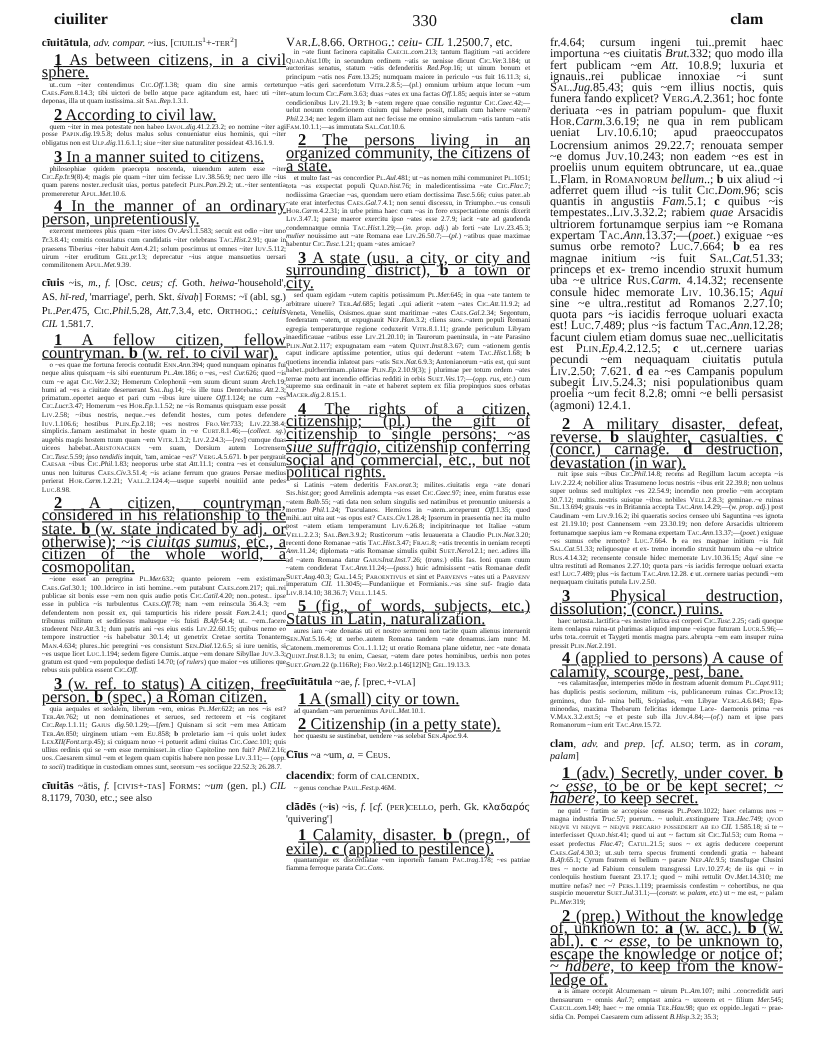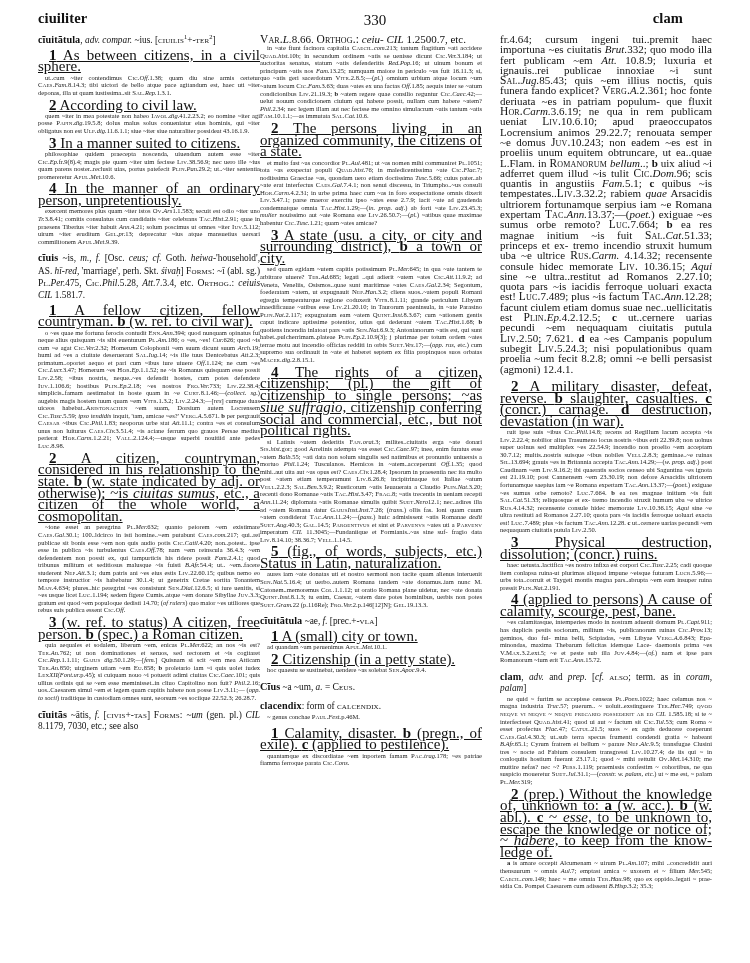--- a/index.html
+++ b/index.html
@@ -5,21 +5,21 @@
   html,body{margin:0;padding:0;background:#ffffff;}
   body{
     width:750px;height:963px;
     font-family:"Liberation Serif","DejaVu Serif",serif;
     color:#111;
     -webkit-font-smoothing:antialiased;
   }
   .page{position:relative;width:750px;height:963px;overflow:hidden;background:#fff;}
 
   
-  .runhead{position:absolute;left:0;top:0;width:721px;height:30px;}
+  .runhead{position:absolute;left:11px;top:0;width:721px;height:30px;}
   .rh-left{position:absolute;left:38px;top:10px;font-weight:bold;font-size:14.5px;letter-spacing:.1px;}
   .rh-page{position:absolute;left:0;top:12px;width:750px;text-align:center;font-size:15px;}
   .rh-right{position:absolute;right:38px;top:10px;font-weight:bold;font-size:14.5px;letter-spacing:.1px;}
 
   
   .cols{position:absolute;left:0;top:34px;width:750px;height:925px;}
   .col{position:absolute;top:0;width:222px;height:925px;overflow:hidden;}
   .c1{left:38px;}
   .c2{left:260px;}
   .c3{left:500px;width:212px;}
@@ -102,38 +102,40 @@
           <div class="cites">hoc quaestu se sustinebat, uendere ~as solebat <span class="sc">Sen.</span><i>Apoc.</i>9.4.</div>
         </div>
         <div class="entry">
           <div class="hw big"><span class="headword">Cīus</span> ~a ~um, <i>a.</i> = <span class="sc">Ceus</span>.</div>
         </div>
         <div class="entry">
           <div class="hw big"><span class="headword">clacendix</span>: form of <span class="sc">calcendix</span>.</div>
           <div class="cites">~ genus conchae <span class="sc">Paul.</span><i>Fest.</i>p.46M.</div>
         </div>
         <div class="entry">
+          <div class="hw big"><span class="headword">clādēs</span> (~<b>is</b>) ~is, <i>f.</i> [<i>cf.</i> (<span class="sc">per</span>)<span class="sc">cello</span>, perh. Gk. <span class="gk">κλαδαρός</span> 'quivering']</div>
           <div class="sense"><span class="num">1</span> Calamity, disaster. <b>b</b> (pregn., of exile). <b>c</b> (applied to pestilence).</div>
           <div class="cites">quantamque ex discordiatae ~em inportem famam <span class="sc">Pac.</span><i>trag.</i>178; ~es patriae fiamma ferroque parata <span class="sc">Cic.</span><i>Cons.</i></div>
         </div>
       </div>
     <div class="col c3" id="col-3">
         <div class="entry first">
           <div class="hw">fr.4.64; cursum ingeni tui..premit haec importuna ~es ciuitatis <i>Brut.</i>332; quo modo illa fert publicam ~em <i>Att.</i> 10.8.9; luxuria et ignauis..rei publicae innoxiae ~i sunt <span class="sc">Sal.</span><i>Jug.</i>85.43; quis ~em illius noctis, quis funera fando explicet? <span class="sc">Verg.</span><i>A.</i>2.361; hoc fonte deriuata ~es in patriam populum- que fluxit <span class="sc">Hor.</span><i>Carm.</i>3.6.19; ne qua in rem publicam ueniat <span class="sc">Liv.</span>10.6.10; apud praeoccupatos Locrensium animos 29.22.7; renouata semper ~e domus <span class="sc">Juv.</span>10.243; non eadem ~es est in proeliis unum equitem obtruncare, ut ea..quae L.Flam. in <span class="sc">Romanorum</span> <i>bellum</i>..; <b>b</b> uix aliud ~i adferret quem illud ~is tulit <span class="sc">Cic.</span><i>Dom.</i>96; scis quantis in angustiis <i>Fam.</i>5.1; <b>c</b> quibus ~is tempestates..<span class="sc">Liv.</span>3.32.2; rabiem <i>quae</i> Arsacidis ultriorem fortunamque serpius iam ~e Romana expertam <span class="sc">Tac.</span><i>Ann.</i>13.37;—(<i>poet.</i>) exiguae ~es sumus orbe remoto? <span class="sc">Luc.</span>7.664; <b>b</b> ea res magnae initium ~is fuit <span class="sc">Sal.</span><i>Cat.</i>51.33; princeps et ex- tremo incendio struxit humum uba ~e ultrice <span class="sc">Rus.</span><i>Carm.</i> 4.14.32; recensente consule hidec memorate <span class="sc">Liv.</span> 10.36.15; <i>Aqui</i> sine ~e ultra..restitut ad Romanos 2.27.10; quota pars ~is iacidis ferroque uoluari exacta est! <span class="sc">Luc.</span>7.489; plus ~is factum <span class="sc">Tac.</span><i>Ann.</i>12.28; facunt ciulem etiam domus suae nec..uellicitatis est <span class="sc">Plin.</span><i>Ep.</i>4.2.12.5; <b>c</b> ut..cernere uarias pecundi ~em nequaquam ciuitatis putula <span class="sc">Liv.</span>2.50; 7.621. <b>d</b> ea ~es Campanis populum subegit <span class="sc">Liv.</span>5.24.3; nisi populationibus quam proelia ~um fecit 8.2.8; omni ~e belli persasist (agmoni) 12.4.1.</div>
         </div>
         <div class="entry">
           <div class="sense"><span class="num">2</span> A military disaster, defeat, reverse. <b>b</b> slaughter, casualties. <b>c</b> (concr.) carnage. <b>d</b> destruction, devastation (in war).</div>
           <div class="cites">ruit ipse suis ~ibus <span class="sc">Cic.</span><i>Phil.</i>14.8; recens ad Regillum lacum accepta ~is <span class="sc">Liv.</span>2.22.4; nobilior alius Trasumeno locus nostris ~ibus erit 22.39.8; non uolnus super uolnus sed multiplex ~es 22.54.9; incendio non proelio ~em acceptam 30.7.12; multis..nostris suisque ~ibus nobiles <span class="sc">Vell.</span>2.8.3; geminae..~e ruinas <span class="sc">Sil.</span>13.694; grauis ~es in Britannia accepta <span class="sc">Tac.</span><i>Ann.</i>14.29;—(<i>w. prop. adj.</i>) post Caudinam ~em <span class="sc">Liv.</span>9.16.2; ibi quaeratis socios censeo ubi Saguntina ~es ignota est 21.19.10; post Cannensem ~em 23.30.19; non defore Arsacidis ultriorem fortunamque saepius iam ~e Romana expertam <span class="sc">Tac.</span><i>Ann.</i>13.37;—(<i>poet.</i>) exiguae ~es sumus orbe remoto? <span class="sc">Luc.</span>7.664. <b>b</b> ea res magnae initium ~is fuit <span class="sc">Sal.</span><i>Cat.</i>51.33; reliquosque et ex- tremo incendio struxit humum uba ~e ultrice <span class="sc">Rus.</span>4.14.32; recensente consule hidec memorate <span class="sc">Liv.</span>10.36.15; <i>Aqui</i> sine ~e ultra restituti ad Romanos 2.27.10; quota pars ~is iacidis ferroque uoluari exacta est! <span class="sc">Luc.</span>7.489; plus ~is factum <span class="sc">Tac.</span><i>Ann.</i>12.28. <b>c</b> ut..cernere uarias pecundi ~em nequaquam ciuitatis putula <span class="sc">Liv.</span>2.50.</div>
           <div class="sense"><span class="num">3</span> Physical destruction, dissolution; (concr.) ruins.</div>
           <div class="cites">haec uetusta..lactifica ~es nostro infixa est corpori <span class="sc">Cic.</span><i>Tusc.</i>2.25; cadi quoque item conlapsa ruina-ut plurimas aliquod impune ~eisque futuram <span class="sc">Lucr.</span>5.96;—urbs tota..corruit et Taygeti montis magna pars..abrupta ~em eam insuper ruina pressit <span class="sc">Plin.</span><i>Nat.</i>2.191.</div>
           <div class="sense"><span class="num">4</span> (applied to persons) A cause of calamity, scourge, pest, bane.</div>
           <div class="cites">~es calamitasque, intemperies modo in nostram aduenit domum <span class="sc">Pl.</span><i>Capt.</i>911; has duplicis pestis sociorum, militum ~is, publicanorum ruinas <span class="sc">Cic.</span><i>Prov.</i>13; geminos, duo ful- mina belli, Scipiadas, ~em Libyae <span class="sc">Verg.</span><i>A.</i>6.843; Epa- minondas, maxima Thebarum felicitas idemque Lace- daemonis prima ~es <span class="sc">V.Max.</span>3.2.ext.5; ~e et peste sub illa <span class="sc">Juv.</span>4.84;—(<i>of.</i>) nam et ipse pars Romanorum ~ium erit <span class="sc">Tac.</span><i>Ann.</i>15.72.</div>
         </div>
         <div class="entry">
           <div class="hw big"><span class="headword">clam</span>, <i>adv.</i> and <i>prep.</i> [<i>cf.</i> <span class="sc">also</span>; term. as in <i>coram, palam</i>]</div>
+          <div class="sense"><span class="num">1</span> (adv.) Secretly, under cover. <b>b</b> ~ <i>esse,</i> to be or be kept secret; ~ <i>habere,</i> to keep secret.</div>
           <div class="cites">ne quid ~ furtim se accepisse censeas <span class="sc">Pl.</span><i>Poen.</i>1022; haec celamus nos ~ magna industria <i>Truc.</i>57; puerum.. ~ uoluit..exstinguere <span class="sc">Ter.</span><i>Hec.</i>749; <span class="sc">qvod neqve vi neqve ~ neqve precario possederit ab eo</span> <i>CIL</i> 1.585.18; si te ~ interfecisset <span class="sc">Quad.</span><i>hist.</i>41; quod ui aut ~ factum sit <span class="sc">Cic.</span><i>Tul.</i>53; cum Roma ~ esset profectus <i>Flac.</i>47; <span class="sc">Catul.</span>21.5; suos ~ ex agris deducere coeperunt <span class="sc">Caes.</span><i>Gal.</i>4.30.3; ut..sub terra specus frumenti condendi gratia ~ habeant <i>B.Afr.</i>65.1; Cyrum fratrem ei bellum ~ parare <span class="sc">Nep.</span><i>Alc.</i>9.5; transfugae Clusini tres ~ nocte ad Fabium consulem transgressi <span class="sc">Liv.</span>10.27.4; de iis qui ~ in conloquiis hostium fuerant 23.17.1; quod ~ mihi rettulit <span class="sc">Ov.</span><i>Met.</i>14.310; me muttire nefas? nec ~? <span class="sc">Pers.</span>1.119; praemissis confestim ~ cohortibus, ne qua suspicio moueretur <span class="sc">Suet.</span><i>Jul.</i>31.1;—(<i>constr. w. palam,</i> <i>etc.</i>) ut ~ me est, ~ palam <span class="sc">Pl.</span><i>Mer.</i>319;</div>
           <div class="sense"><span class="num">2</span> (prep.) Without the knowledge of, unknown to: <b>a</b> (w. acc.). <b>b</b> (w. abl.). <b>c</b> ~ <i>esse,</i> to be unknown to, escape the knowledge or notice of; ~ <i>habere,</i> to keep from the know- ledge of.</div>
           <div class="cites"><b>a</b> is amare occepit Alcumenam ~ uirum <span class="sc">Pl.</span><i>Am.</i>107; mihi ..concredidit auri thensaurum ~ omnis <i>Aul.</i>7; emptast amica ~ uxorem et ~ filium <i>Mer.</i>545; <span class="sc">Caecil.</span><i>com.</i>149; haec ~ me omnia <span class="sc">Ter.</span><i>Hau.</i>98; quo ex oppido..legati ~ prae- sidia Cn. Pompei Caesarem cum adissent <i>B.Hisp.</i>3.2; 35.3;</div>
         </div>
       </div>
   </div>
 
 </div>
 
 </body></html>

